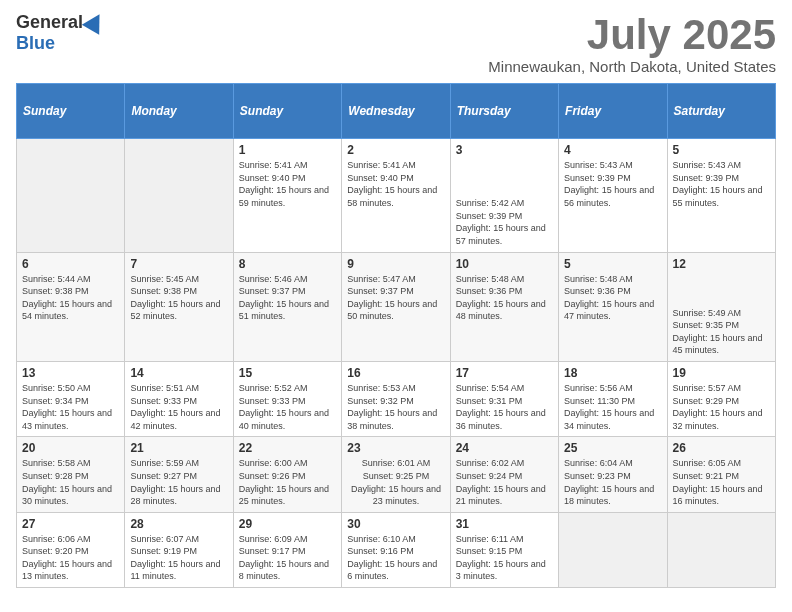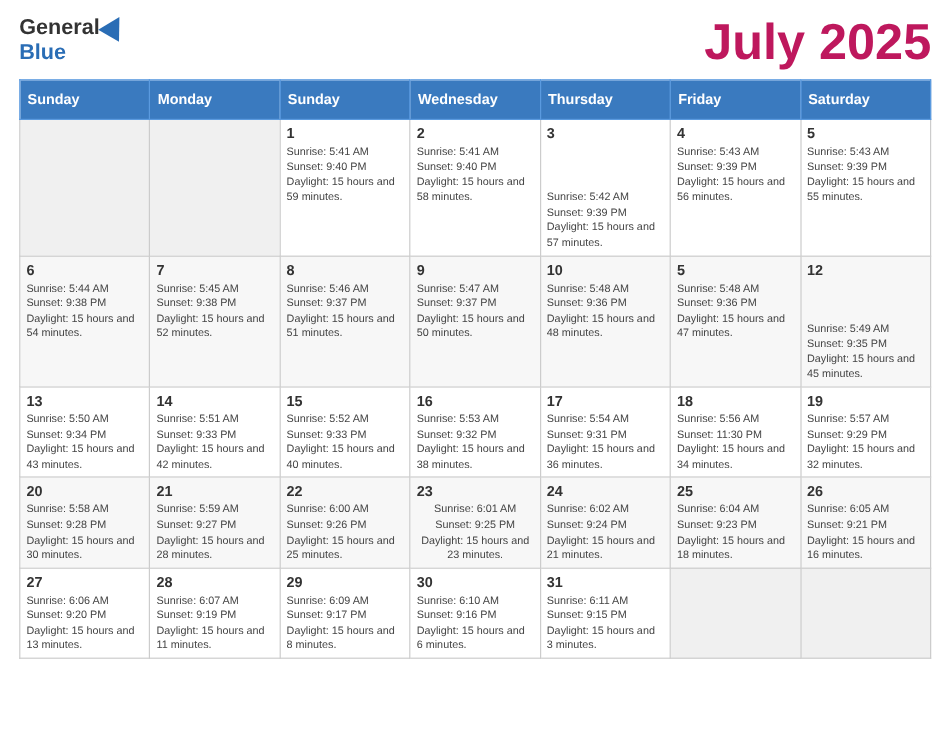--- a/index.html
+++ b/index.html
@@ -51,40 +51,41 @@
       margin-left: 2px;
       margin-bottom: 2px;
       transform: rotate(30deg);
     }
     .title-block {
       text-align: right;
     }
     .month-title {
       font-size: 42px;
       font-weight: bold;
-      color: #be185d;
+      color: #737373;
       line-height: 1.1;
     }
     .location-title {
       font-size: 15px;
       color: #555;
     }
     .calendar {
       width: 100%;
       border-collapse: collapse;
       border: 1px solid #ccc;
     }
     .calendar th {
       background: #3a7abf;
       color: #fff;
       font-size: 12px;
       font-weight: bold;
       text-align: left;
-      padding: 9px 6px;
+      padding: 20px 6px;
       border: 1px solid #5a9adf;
+      font-style: italic;
     }
     .calendar td {
       vertical-align: top;
       width: 108px;
       min-height: 80px;
       padding: 4px 5px;
       border: 1px solid #ccc;
       font-size: 9.5px;
       color: #333;
       background: #fff;
@@ -115,20 +116,21 @@
   <div class="header">
     <div class="logo">
       <div class="logo-top">
         <span class="logo-general">General</span>
         <div class="logo-triangle"></div>
       </div>
       <span class="logo-blue">Blue</span>
     </div>
     <div class="title-block">
       <div class="month-title">July 2025</div>
+      <div class="location-title">Minnewaukan, North Dakota, United States</div>
     </div>
   </div>
 
   <table class="calendar">
     <thead>
       <tr>
         <th>Sunday</th>
         <th>Monday</th>
         <th>Sunday</th>
         <th>Wednesday</th>

